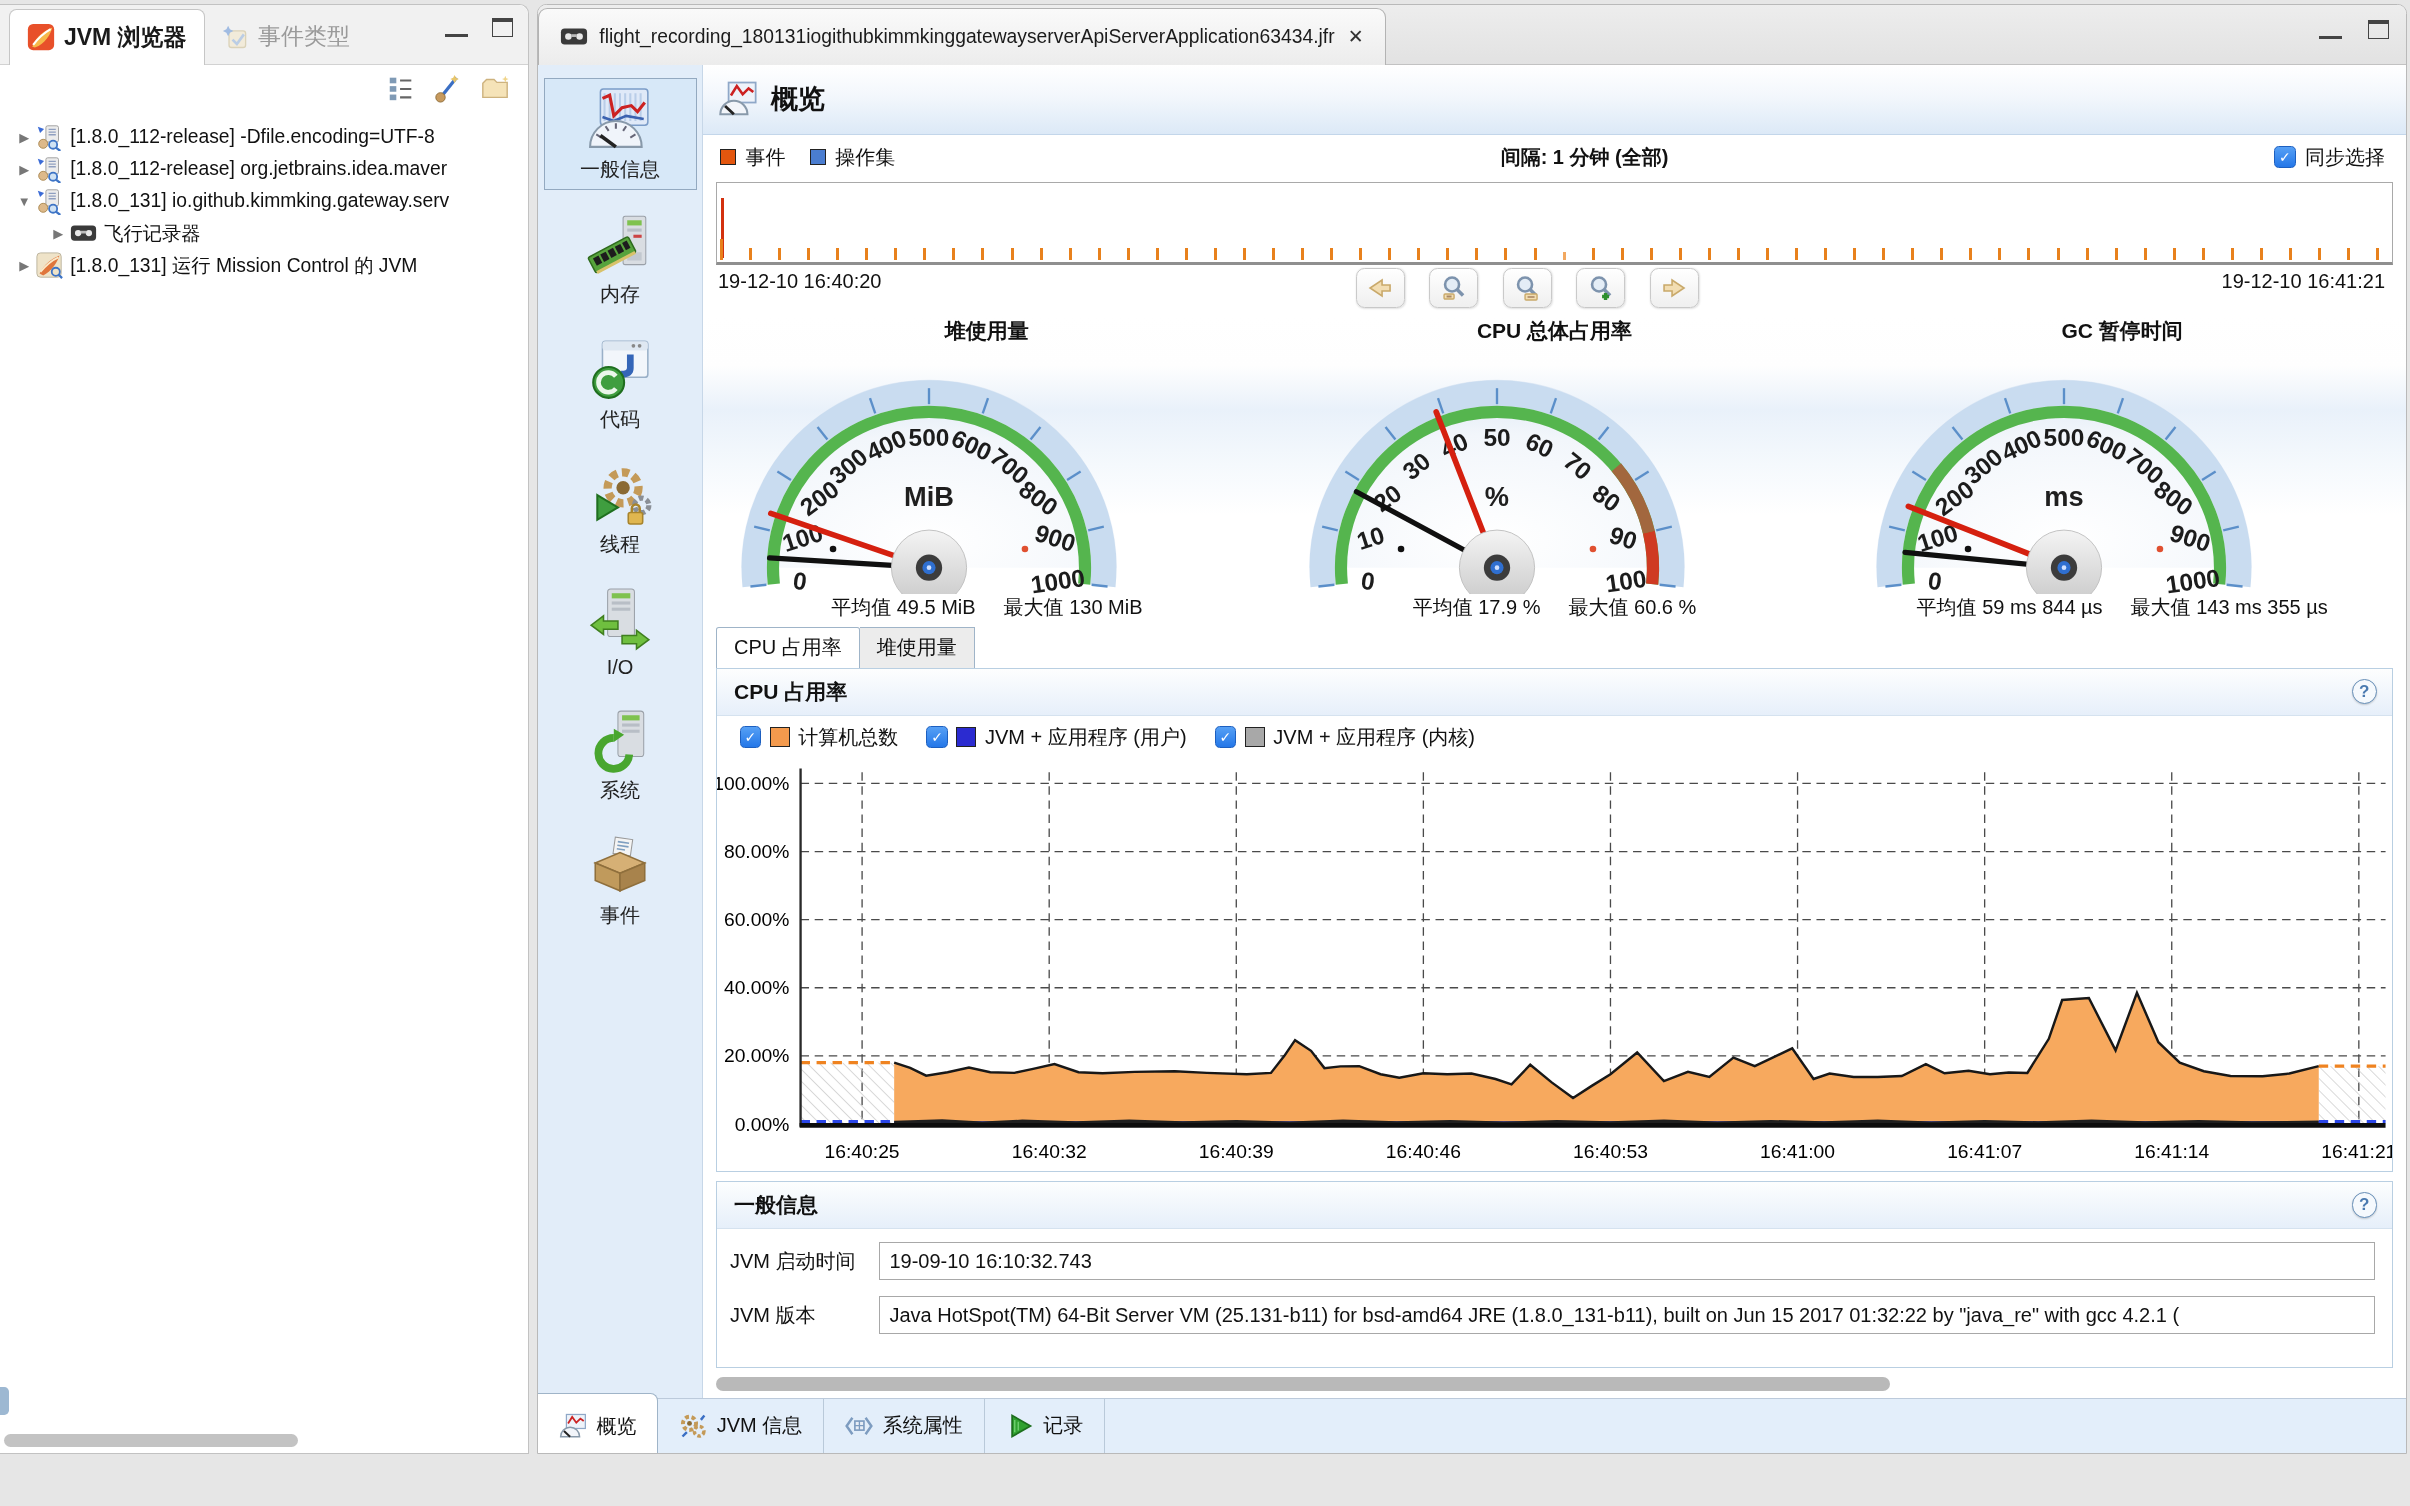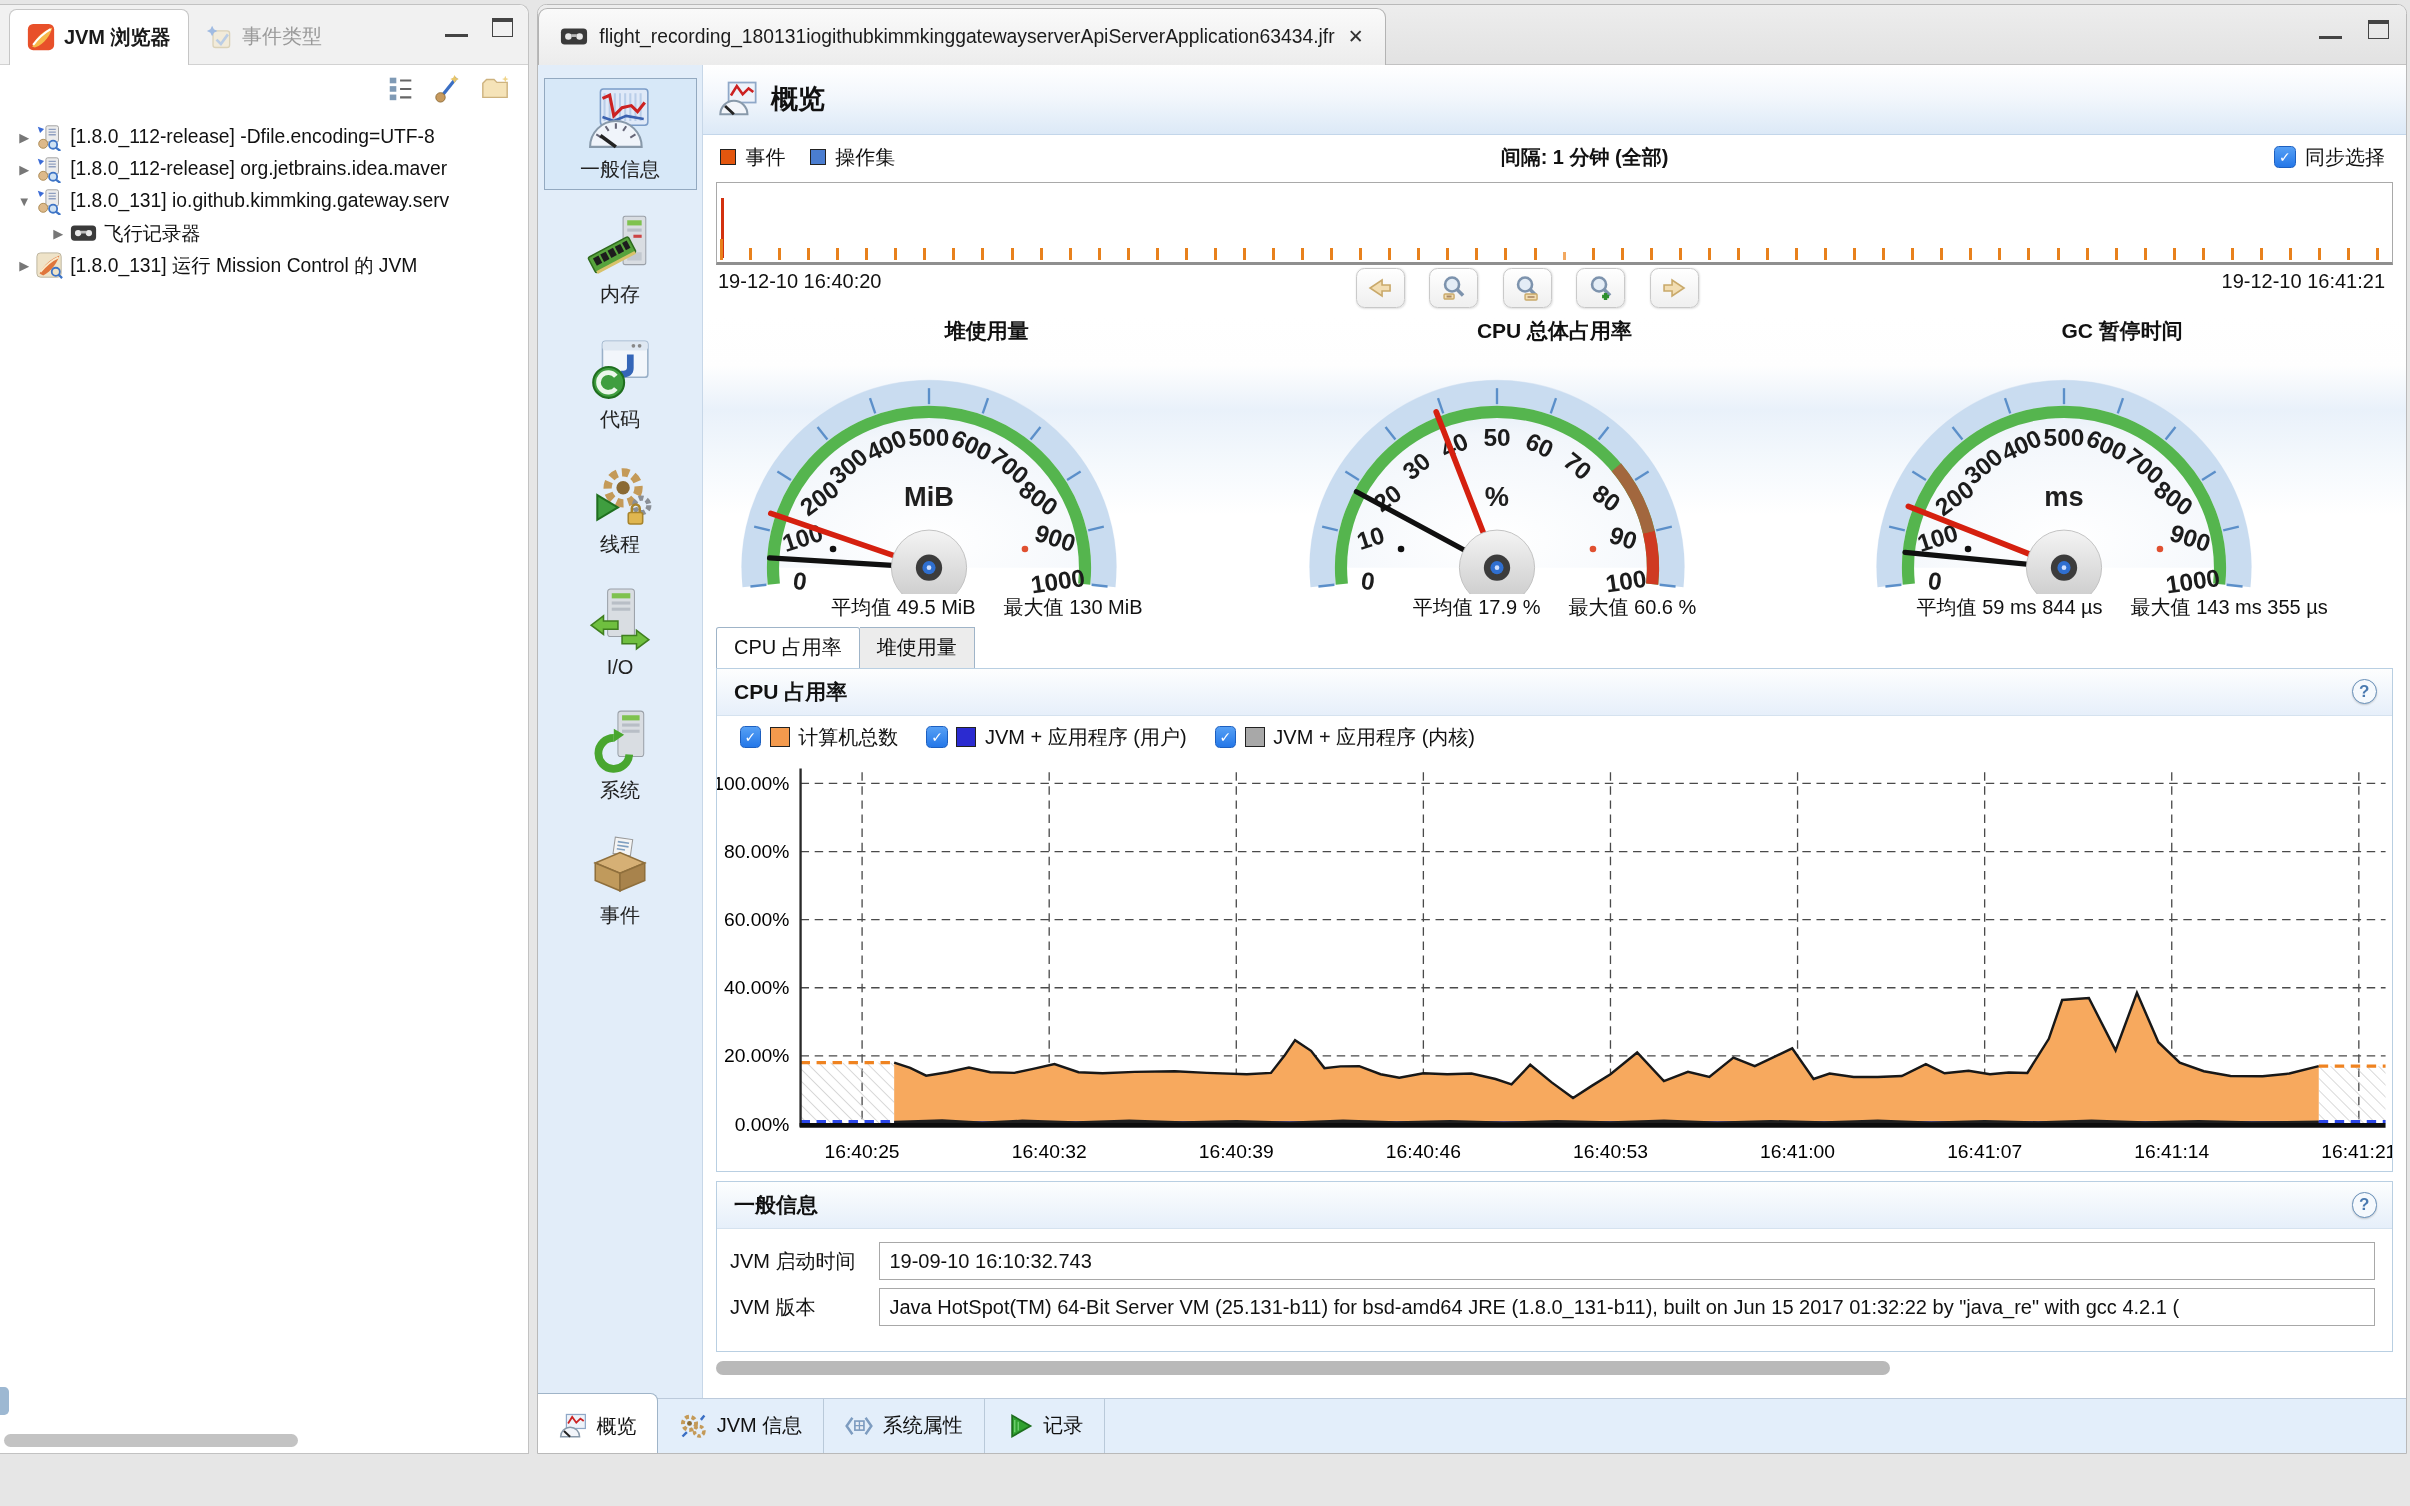--- a/index.html
+++ b/index.html
@@ -3,21 +3,21 @@
 <meta charset="utf-8">
 <style>
   * { margin:0; padding:0; box-sizing:border-box; }
   html,body { width:2411px; height:1507px; font-family:"Liberation Sans","DejaVu Sans",sans-serif; background:#e6e6e6; overflow:hidden; }
   #app { position:relative; width:2411px; height:1507px; }
 
   
   #left-panel { position:absolute; left:0; top:3.8px; width:529px; height:1450px; background:#ffffff; border:0.9px solid #c2c2c2; border-left:none; border-radius:0 9.4px 0 0; }
   .lp-header { position:relative; height:60px; background:#f1f1f1; border-bottom:0.9px solid #d2d2d2; border-radius:0 9.4px 0 0; }
   .lp-tabs { display:flex; height:60px; align-items:stretch; padding-left:9.4px; }
-  .lp-tab { display:flex; align-items:center; gap:8.5px; padding:0 17px; font-size:20px; color:#1a1a1a; background:#ffffff; border:0.9px solid #c6c6c6; border-bottom:none; border-radius:7.5px 7.5px 0 0; margin-top:3.8px; font-weight:600; }
+  .lp-tab { display:flex; align-items:center; gap:8.5px; padding:0 17px; font-size:23px; color:#1a1a1a; background:#ffffff; border:0.9px solid #c6c6c6; border-bottom:none; border-radius:7.5px 7.5px 0 0; margin-top:3.8px; font-weight:600; }
   .lp-tab.inactive { background:transparent; border:none; color:#9a9a9a; font-weight:400; }
   .lp-tab.inactive .ticon { opacity:.55; }
   .lp-winbtns { position:absolute; right:15px; top:13px; display:flex; gap:24.5px; }
   .wbtn-min { width:22.6px; height:19px; border-bottom:3.8px solid #444; }
   .wbtn-max { width:21px; height:19px; border:1.9px solid #444; border-top-width:4.7px; }
   .lp-toolbar { display:flex; justify-content:flex-end; gap:15px; padding:7.5px 17px 3.8px 0; }
   .lp-toolbar .tbi { width:32px; height:32px; display:inline-flex; align-items:center; justify-content:center; }
   #jvm-tree { padding-top:13px; }
   .tree-row { display:flex; align-items:center; height:32px; font-size:19.3px; color:#111; white-space:nowrap; overflow:hidden; }
   .tree-arrow { width:22.6px; text-align:center; font-size:13px; color:#777; flex:0 0 22.6px; }
@@ -76,21 +76,21 @@
   .sec-header { height:47px; display:flex; align-items:center; padding:0 15px 0 17px; background:linear-gradient(180deg,#fdfefe,#e6effa); border-bottom:0.9px solid #d5e2ef; }
   .sec-title { font-size:21px; font-weight:700; color:#111; flex:1; }
   .help { width:25.4px; height:25.4px; border-radius:50%; border:1.9px solid #678fb8; color:#4a7ab0; background:#f5f9fd; font-size:17px; font-weight:700; display:flex; align-items:center; justify-content:center; box-shadow:0 0.9px 1.9px rgba(0,0,0,.18); }
   .legend-row { height:43px; display:flex; align-items:center; gap:28px; padding-left:22.6px; font-size:20px; color:#111; }
   .leg-item { display:flex; align-items:center; gap:8.5px; }
   .swatch { width:20px; height:20px; border:1.4px solid #222; display:inline-block; }
   #chart-wrap { height:412px; }
 
   #info-section { margin-top:9.4px; }
   .info-rows { padding:13px 17px 17px 13px; }
-  .info-row { display:flex; align-items:center; margin-bottom:8px; }
+  .info-row { display:flex; align-items:center; margin-bottom:16px; }
   .info-label { width:149px; font-size:20px; color:#111; flex:0 0 149px; }
   .info-value { flex:1; height:38px; border:0.9px solid #a8a8a8; background:#fff; font-size:20px; color:#111; line-height:36px; padding-left:9.4px; white-space:nowrap; overflow:hidden; }
 
   .content-hscroll { margin:9.4px 13px 0 13px; height:14px; }
   .content-hscroll .thumb { width:70%; height:14px; background:#b9b9b9; border-radius:7.5px; }
 
   #bottom-tabs { position:absolute; left:0; right:0; bottom:0; height:55px; display:flex; background:#e3eefa; border-top:0.9px solid #bccadb; }
   .btab { display:flex; align-items:center; gap:9.4px; padding:0 21px; font-size:20px; color:#111; border-right:0.9px solid #b9c9d9; }
   .btab.active { background:#ffffff; border-right:0.9px solid #9fb4c8; border-radius:0 7.5px 0 0; margin-top:-5.6px; padding-top:5.6px; border-top:0.9px solid #9fb4c8; }
   svg { display:block; }

